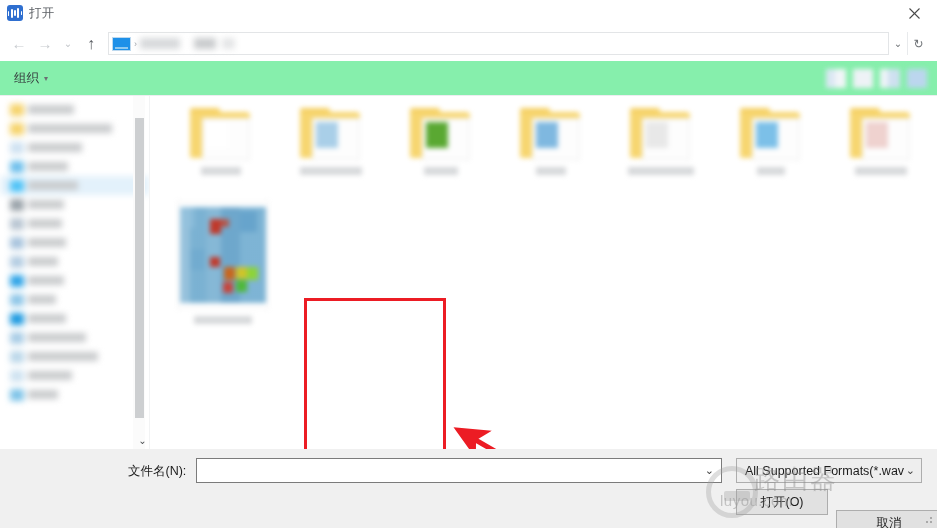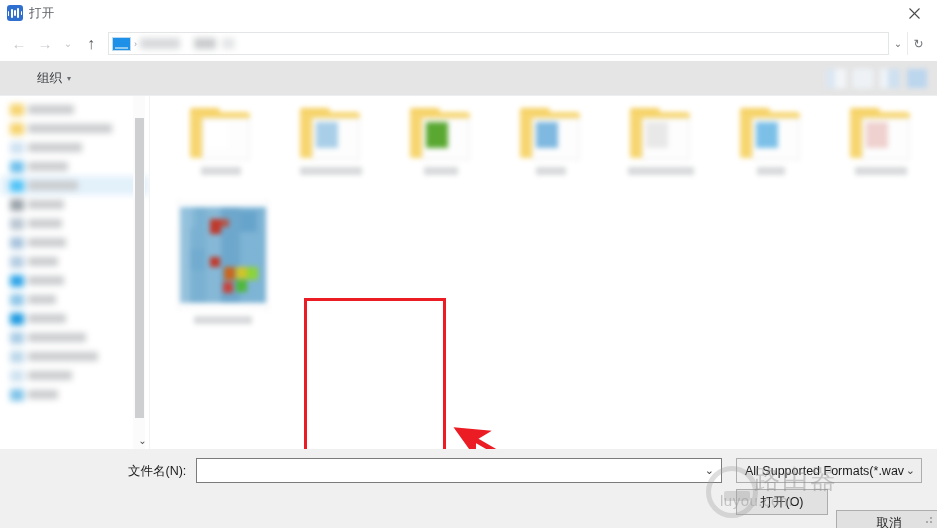--- a/index.html
+++ b/index.html
@@ -93,25 +93,24 @@
     border:1px solid #dfe1e3; background:#fff;
     display:flex;align-items:center;justify-content:space-between;
     padding: 0 6px 0 8px;
   }
   .searchbox .ph { font-size:12px; color:#6f7377; }
   .searchbox .mag { color:#6f7377; font-size:12px; }
 
   
   .cmdbar {
     height:35px;width:100%;
-    background:#e5e5e5;
+    background:#86efac;
     display:flex;align-items:center;
     border-bottom:1px solid #eceef0;
     position:relative;
-    padding-left:23px;
   }
   .cmd-item {
     font-size:12.5px;color:#33373b;
     display:flex;align-items:center;gap:5px;
     padding: 0 10px; height:100%;
   }
   .cmd-item:first-child{ padding-left:14px; }
   .cmd-caret{font-size:8px;color:#6b6f73;}
   .cmd-right{ position:absolute; right:10px; top:8px; display:flex; gap:7px; }
   .vbtn { width:20px;height:19px; }

